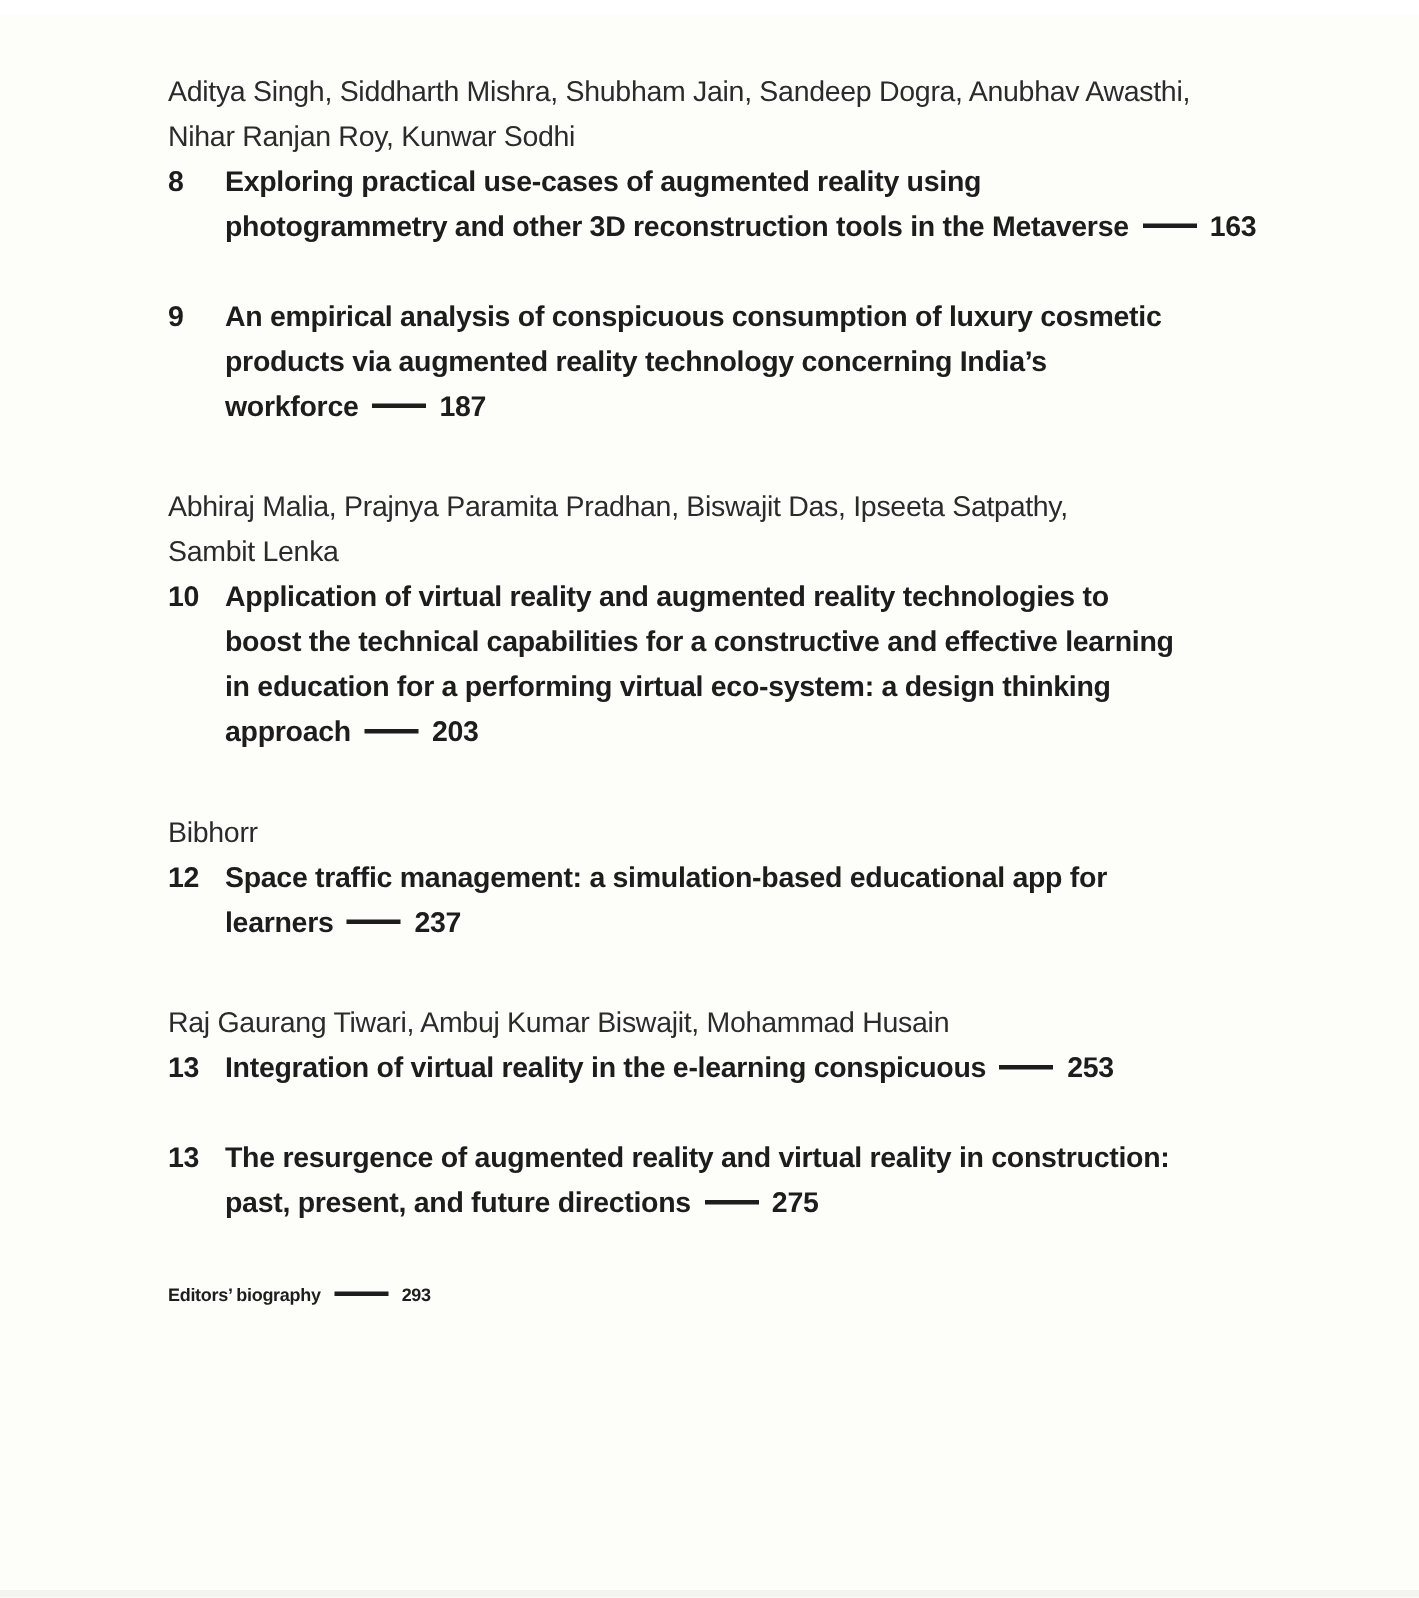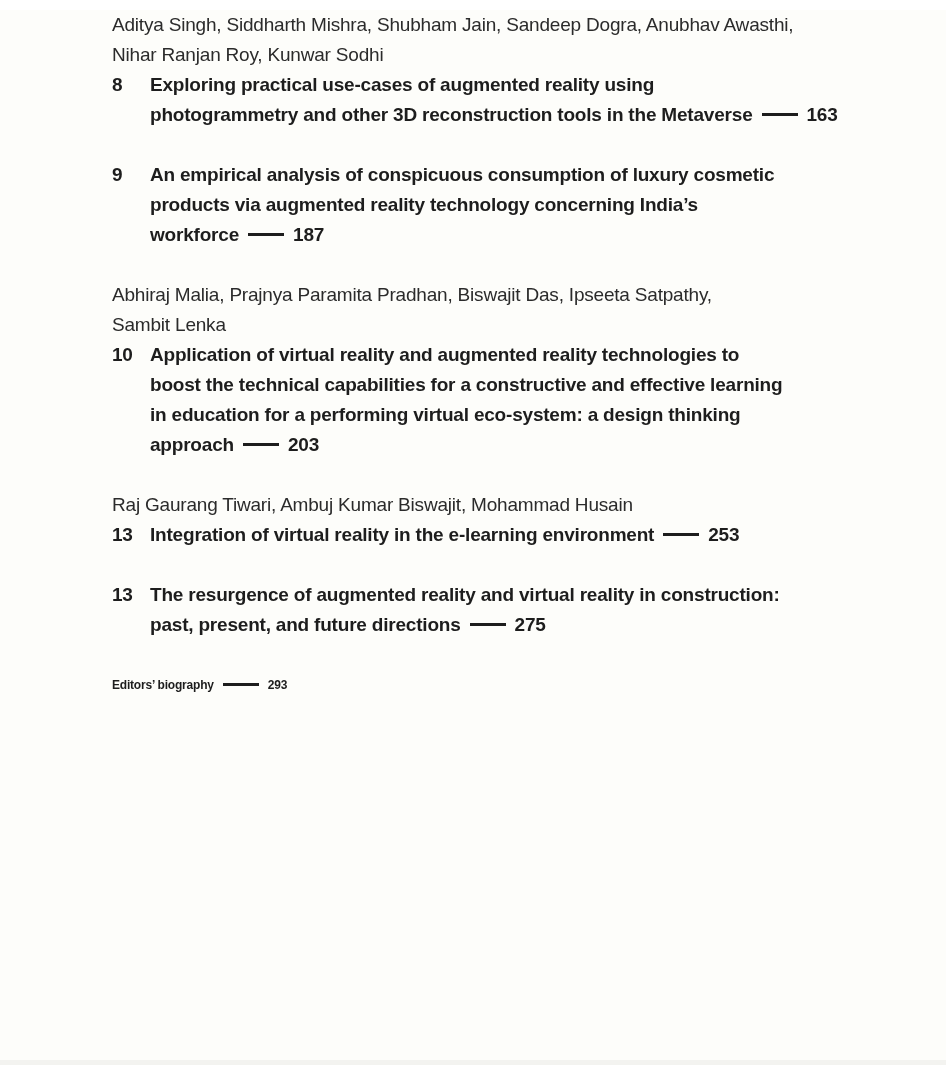--- a/index.html
+++ b/index.html
@@ -34,20 +34,21 @@
   .toc-group {
     margin-bottom: 30px;
   }
   .authors {
     font-size: 19px;
     line-height: 30px;
     font-weight: 400;
     color: #2b2b2b;
     white-space: pre-line;
     letter-spacing: -0.2px;
+    margin-top: 37px;
   }
   .entry-row {
     display: flex;
     align-items: flex-start;
   }
   .entry-num {
     flex: 0 0 38px;
     font-size: 19px;
     line-height: 30px;
     font-weight: 700;
@@ -121,27 +122,37 @@
       <div class="entry-body">
         <span class="entry-title">Application of virtual reality and augmented reality technologies to
 boost the technical capabilities for a constructive and effective learning
 in education for a performing virtual eco-system: a design thinking
 approach</span><span class="page-rule"></span><span>203</span>
       </div>
     </div>
   </div>
 
 
+  <div class="toc-group">
+    <div class="authors">Bibhorr</div>
+    <div class="entry-row">
+      <div class="entry-num">12</div>
+      <div class="entry-body">
+        <span class="entry-title">Space traffic management: a simulation-based educational app for
+learners</span><span class="page-rule"></span><span>237</span>
+      </div>
+    </div>
+  </div>
 
   <div class="toc-group">
     <div class="authors">Raj Gaurang Tiwari, Ambuj Kumar Biswajit, Mohammad Husain</div>
     <div class="entry-row">
       <div class="entry-num">13</div>
       <div class="entry-body">
-        <span class="entry-title">Integration of virtual reality in the e-learning environment</span><span class="page-rule"></span><span>253</span>
+        <span class="entry-title">Integration of virtual reality in the e-learning conspicuous</span><span class="page-rule"></span><span>253</span>
       </div>
     </div>
   </div>
 
   <div class="toc-group">
     <div class="entry-row">
       <div class="entry-num">13</div>
       <div class="entry-body">
         <span class="entry-title">The resurgence of augmented reality and virtual reality in construction:
 past, present, and future directions</span><span class="page-rule"></span><span>275</span>

